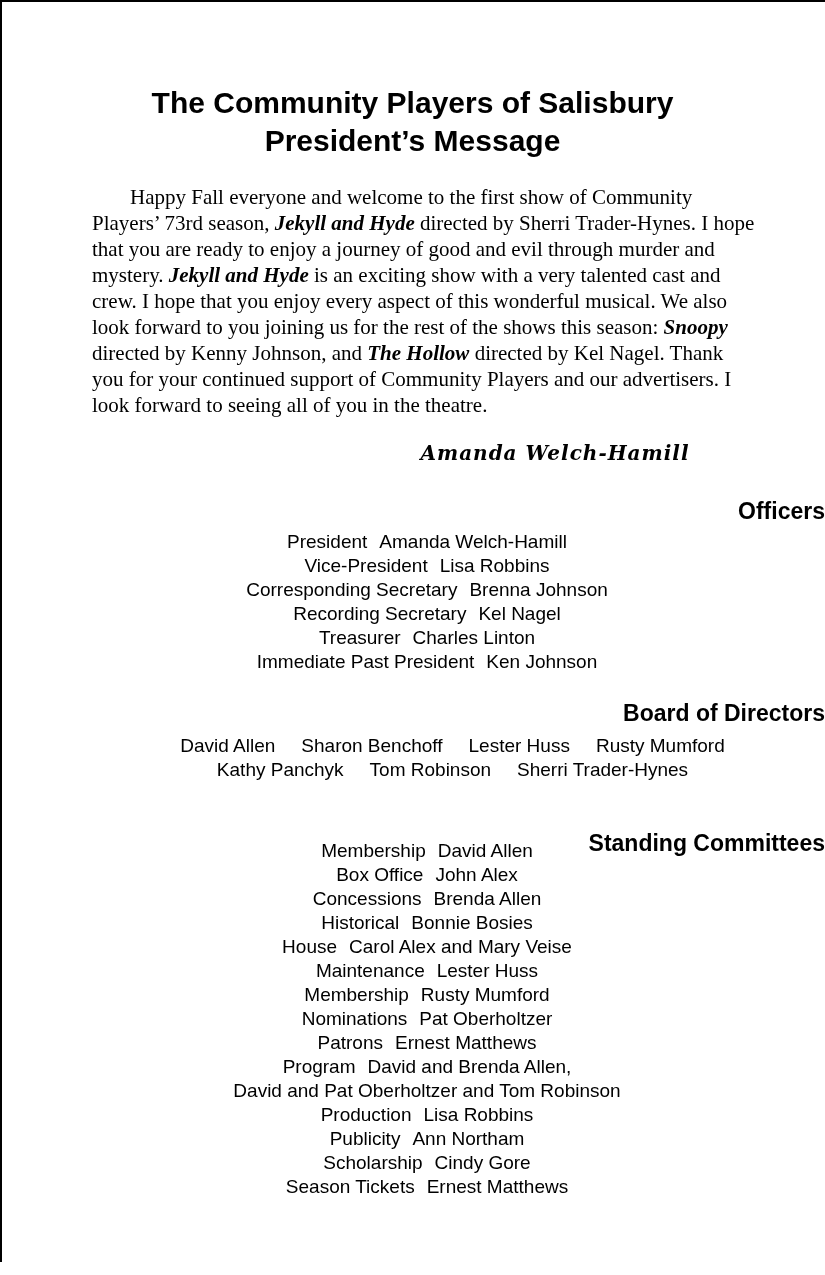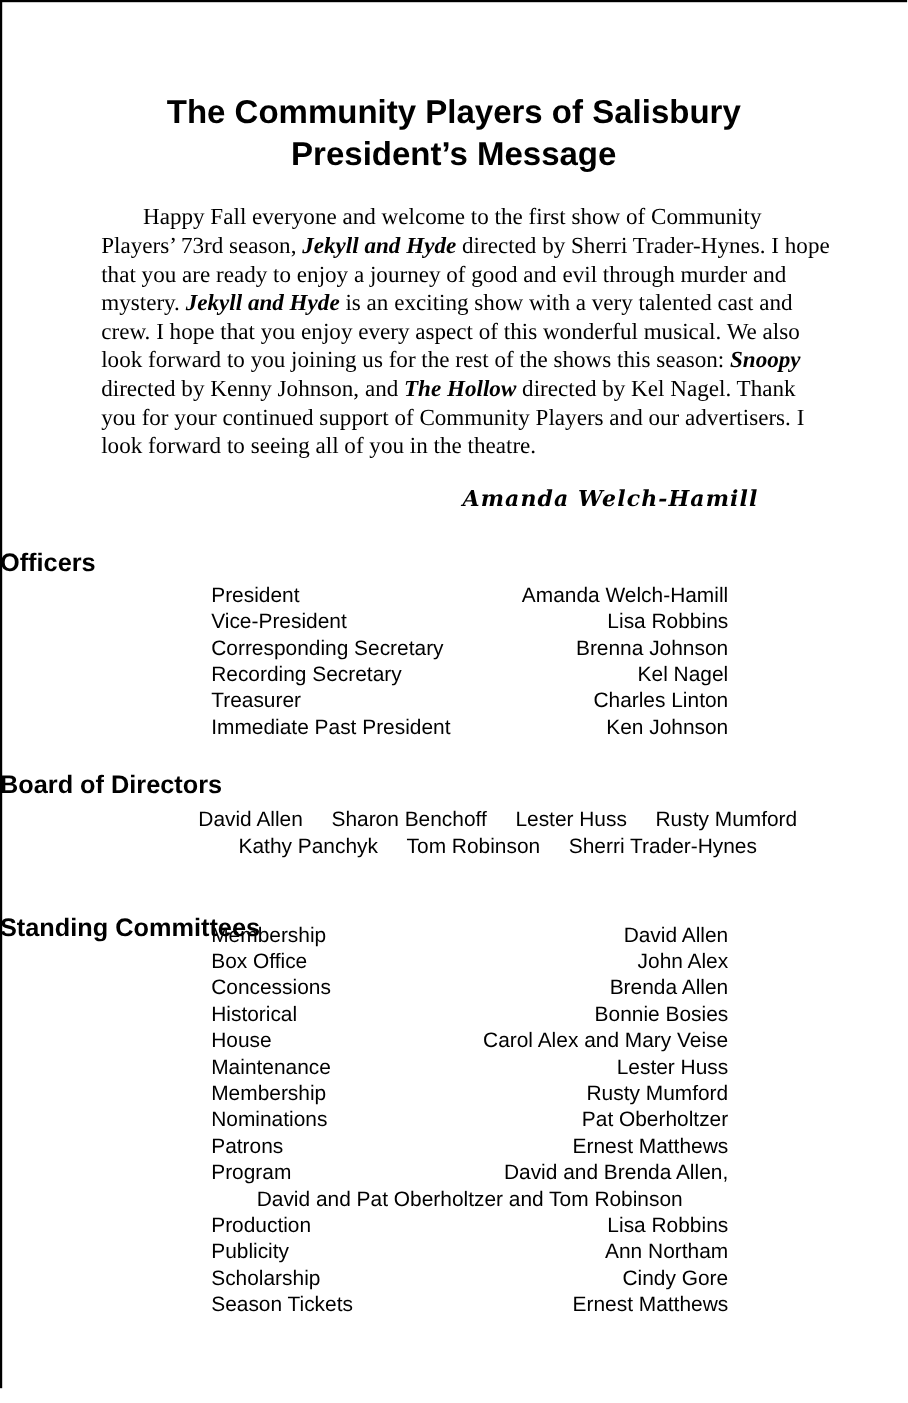--- a/index.html
+++ b/index.html
@@ -49,42 +49,42 @@
     text-align: center;
     font-family: "DejaVu Serif", serif;
     font-style: italic;
     font-weight: bold;
     font-size: 20px;
     letter-spacing: 1px;
   }
 
   .heading {
     position: absolute; left: 0; width: 825px; margin: 0;
-    text-align: left;
+    text-align: right;
     font-family: "Liberation Sans", sans-serif;
     font-weight: bold;
     font-size: 23px;
     line-height: 28px;
     color: #000000;
   }
   .officers-heading   { top: 497px; }
   .board-heading      { top: 699px; }
   .committees-heading { top: 829px; }
 
   .table {
     position: absolute; left: 192px; width: 470px;
     font-family: "Liberation Sans", sans-serif;
     font-size: 19px;
     line-height: 24px;
   }
   .officers-table   { top: 530px; }
   .committees-table { top: 839px; }
   .table .row {
     display: flex;
-    justify-content: space-between;
+    justify-content: center;
   }
   .table .role { text-align: left;  white-space: nowrap; }
   .table .name { text-align: right; white-space: nowrap; margin-left: 12px; }
   .table .cont { text-align: center; white-space: nowrap; }
   .table .cont:empty { display: none; }
 
   .board-line {
     position: absolute; left: 0; width: 825px;
     text-align: center;
     font-family: "Liberation Sans", sans-serif;

